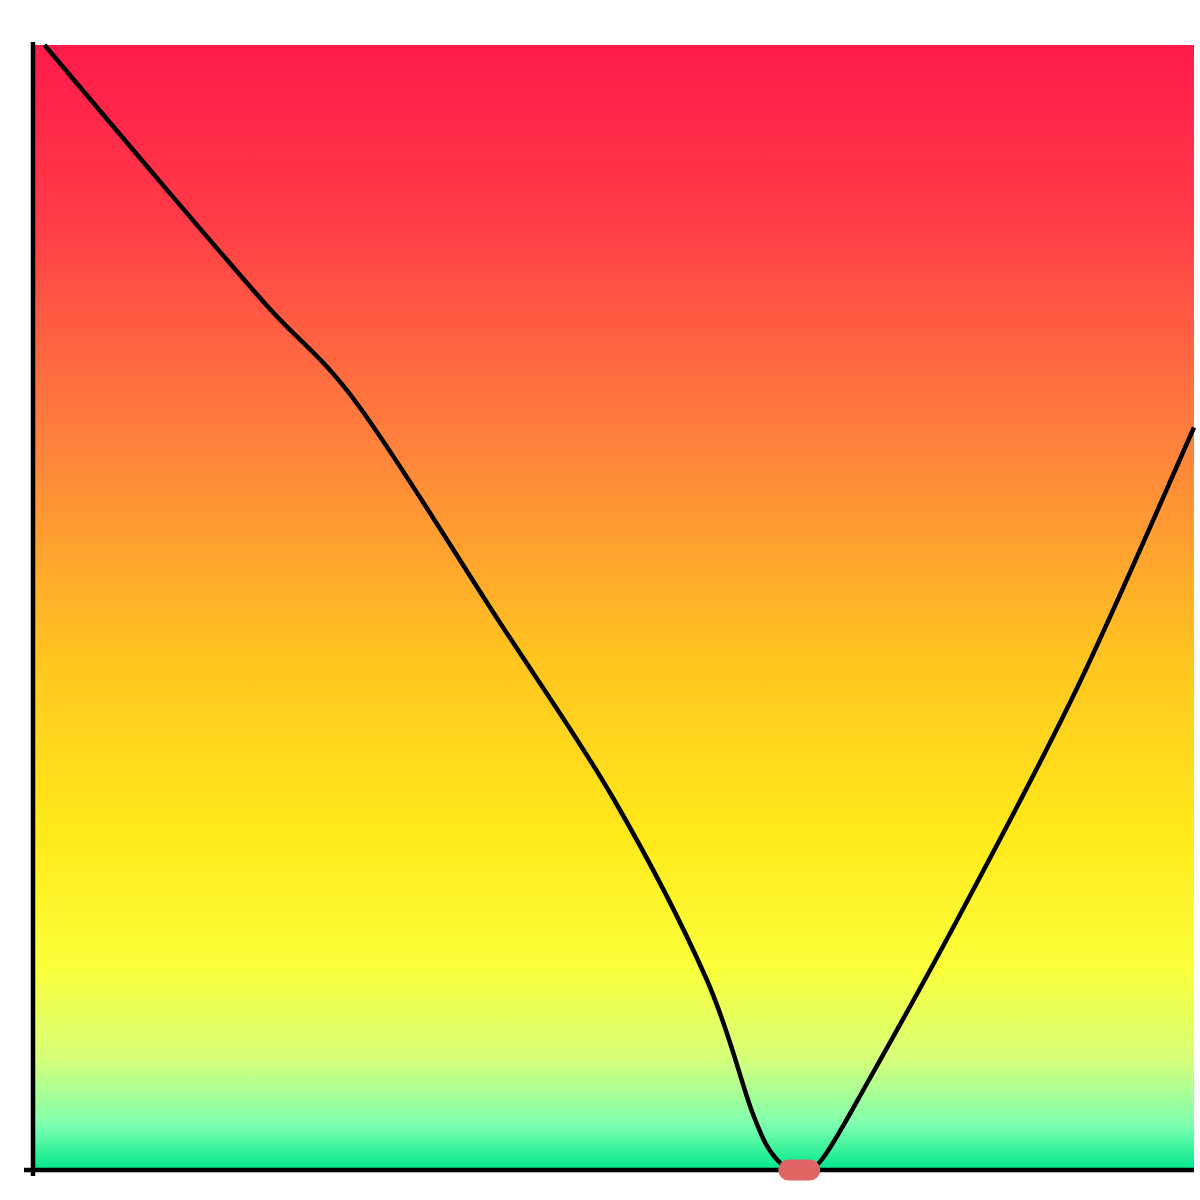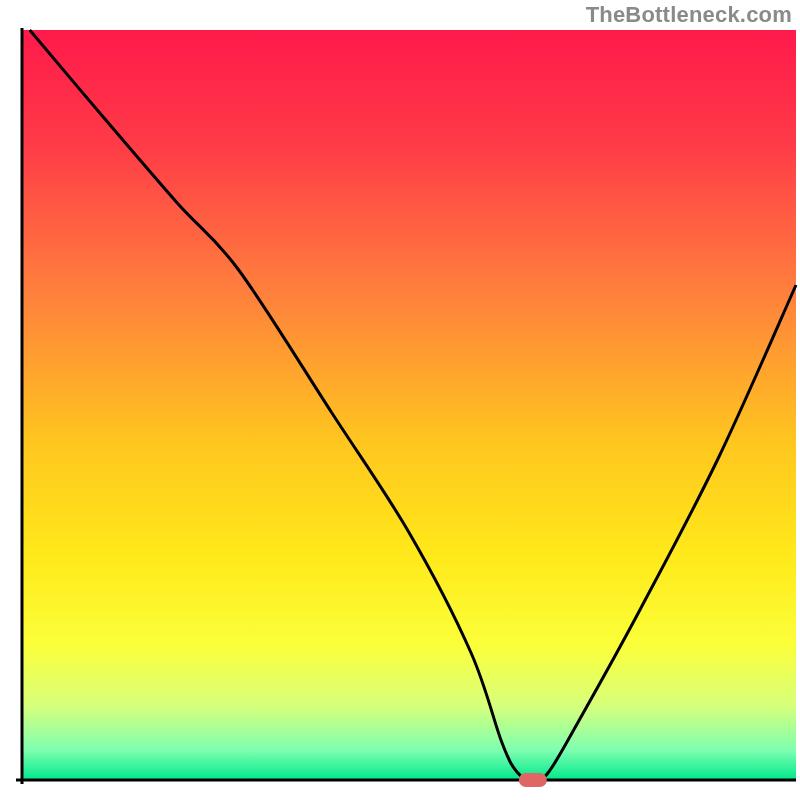--- a/index.html
+++ b/index.html
@@ -25,21 +25,20 @@
     letter-spacing: 0.2px;
   }
   svg {
     display: block;
   }
 </style>
 </head>
 <body>
 
 <div class="container">
-  <div class="watermark">TheBottleneck.com</div>
 
   <svg id="chart-svg" width="800" height="800" viewBox="0 0 800 800">
     <defs>
       <linearGradient id="bg-grad" x1="0" y1="0" x2="0" y2="1">
           <stop offset="0.0%" stop-color="#ff1a4b"></stop>
           <stop offset="15.0%" stop-color="#ff3a47"></stop>
           <stop offset="35.0%" stop-color="#ff803d"></stop>
           <stop offset="55.0%" stop-color="#ffc61f"></stop>
           <stop offset="70.0%" stop-color="#ffe91a"></stop>
           <stop offset="82.0%" stop-color="#fbff3a"></stop>

